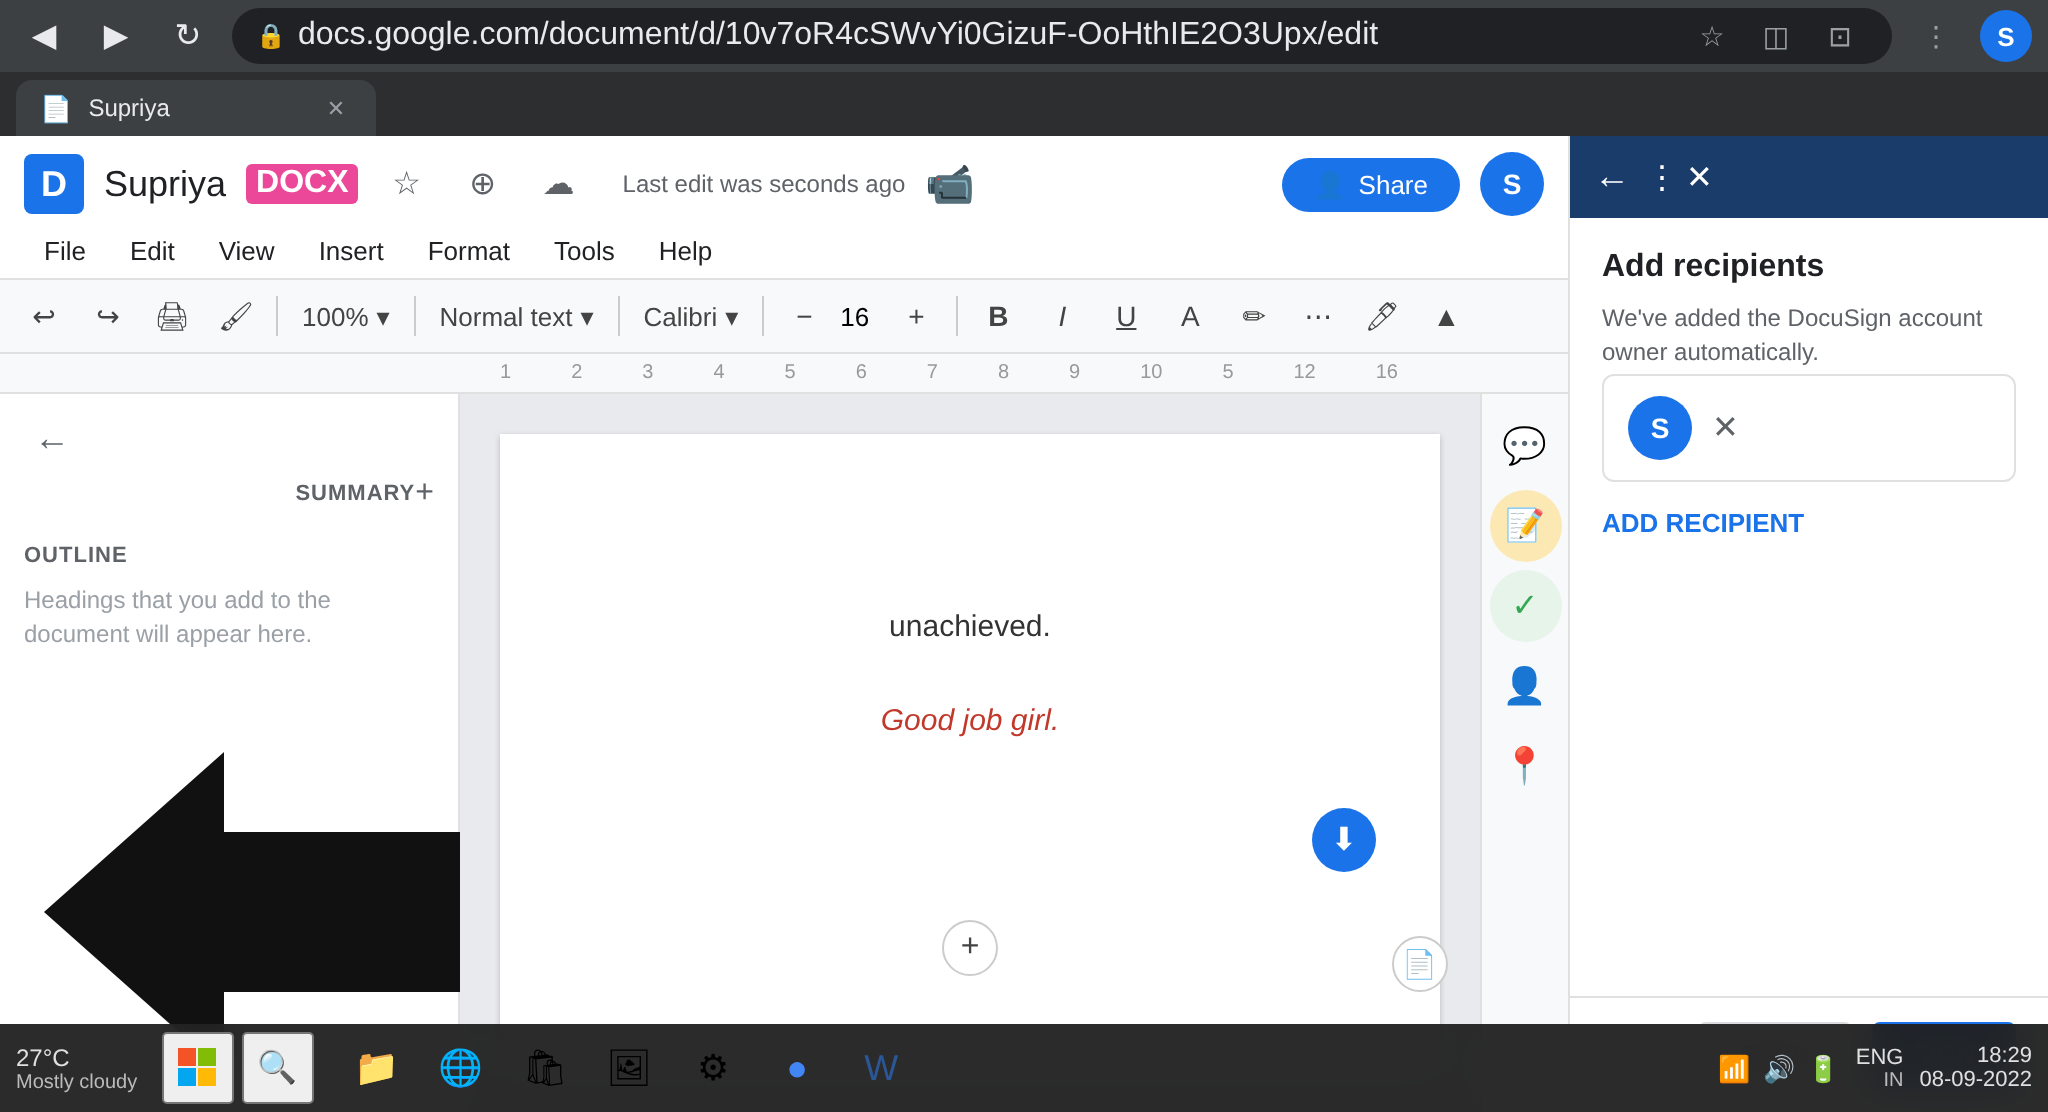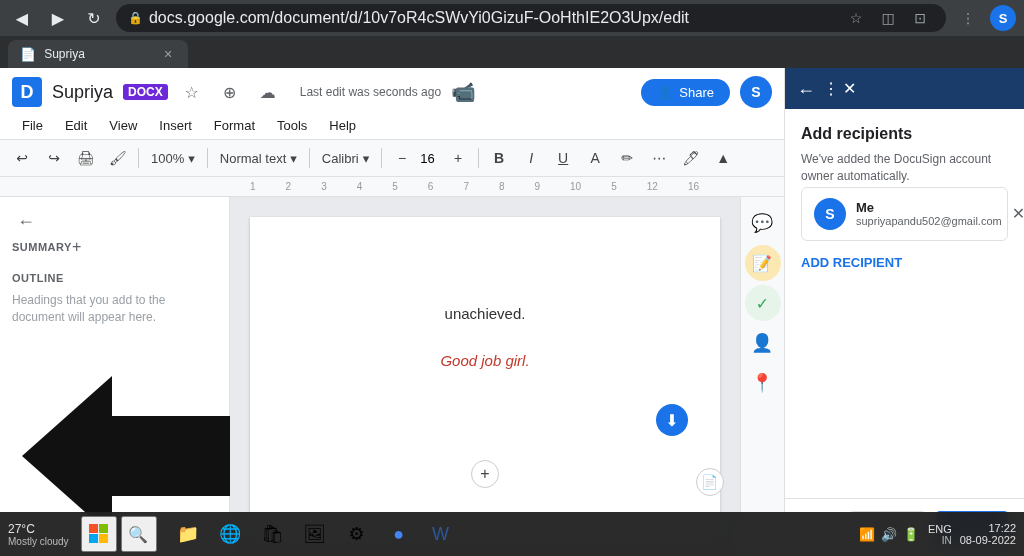--- a/index.html
+++ b/index.html
@@ -120,23 +120,23 @@
       background: #1a73e8;
       border-radius: 4px;
       display: flex; align-items: center; justify-content: center;
       color: white; font-size: 18px; font-weight: bold;
     }
     .docs-title {
       font-size: 18px;
       color: #202124;
     }
     .docx-badge {
-      background: #6d28d9;
+      background: #ec4899;
       color: white;
-      font-size: 12px;
+      font-size: 16px;
       padding: 1px 5px;
       border-radius: 3px;
       font-weight: bold;
     }
     .header-icon-btn {
       background: transparent; border: none; cursor: pointer;
       color: #5f6368; font-size: 16px;
       width: 28px; height: 28px;
       display: flex; align-items: center; justify-content: center;
       border-radius: 50%;
@@ -258,21 +258,21 @@
       color: #5f6368; font-size: 18px; width: 28px; height: 28px;
       display: flex; align-items: center; justify-content: center;
       border-radius: 50%;
     }
     .sidebar-section-title {
       font-size: 11px;
       color: #5f6368;
       font-weight: 600;
       letter-spacing: 0.5px;
       margin: 8px 0 4px;
-      display: flex; align-items: center; justify-content: flex-start;
+      display: flex; align-items: center; justify-content: flex-end;
     }
     .sidebar-add-btn {
       background: transparent; border: none; cursor: pointer;
       color: #5f6368; font-size: 16px;
     }
     .outline-title {
       font-size: 11px;
       color: #5f6368;
       font-weight: 600;
       letter-spacing: 0.5px;
@@ -685,24 +685,20 @@
         <button class="docusign-header-icon">✕</button>
       </div>
     </div>
 
     <div class="docusign-body">
       <div class="docusign-section-title">Add recipients</div>
       <div class="docusign-subtitle">We've added the DocuSign account owner automatically.</div>
 
       <div class="recipient-card">
         <div class="recipient-avatar">S</div>
-        <div class="recipient-info">
-          <div class="recipient-name">Me</div>
-          <div class="recipient-email">supriyapandu502@gmail.com</div>
-        </div>
         <button class="recipient-remove">✕</button>
       </div>
 
       <button class="add-recipient-link">ADD RECIPIENT</button>
     </div>
 
     <div class="docusign-footer">
       <button class="btn-back">BACK</button>
       <button class="btn-sign">SIGN</button>
     </div>
@@ -741,17 +737,17 @@
     <div class="taskbar-sys-icons">
       <span>📶</span>
       <span>🔊</span>
       <span>🔋</span>
     </div>
     <div style="display:flex; flex-direction:column; align-items:flex-end; margin-left:4px;">
       <span style="font-size:11px; color:#e0e0e0;">ENG</span>
       <span style="font-size:10px; color:#bbb;">IN</span>
     </div>
     <div class="time-date" style="margin-left:4px;">
-      <span>17:22</span>
+      <span>18:29</span>
       <span>08-09-2022</span>
     </div>
   </div>
 </div>
 
 </body></html>

